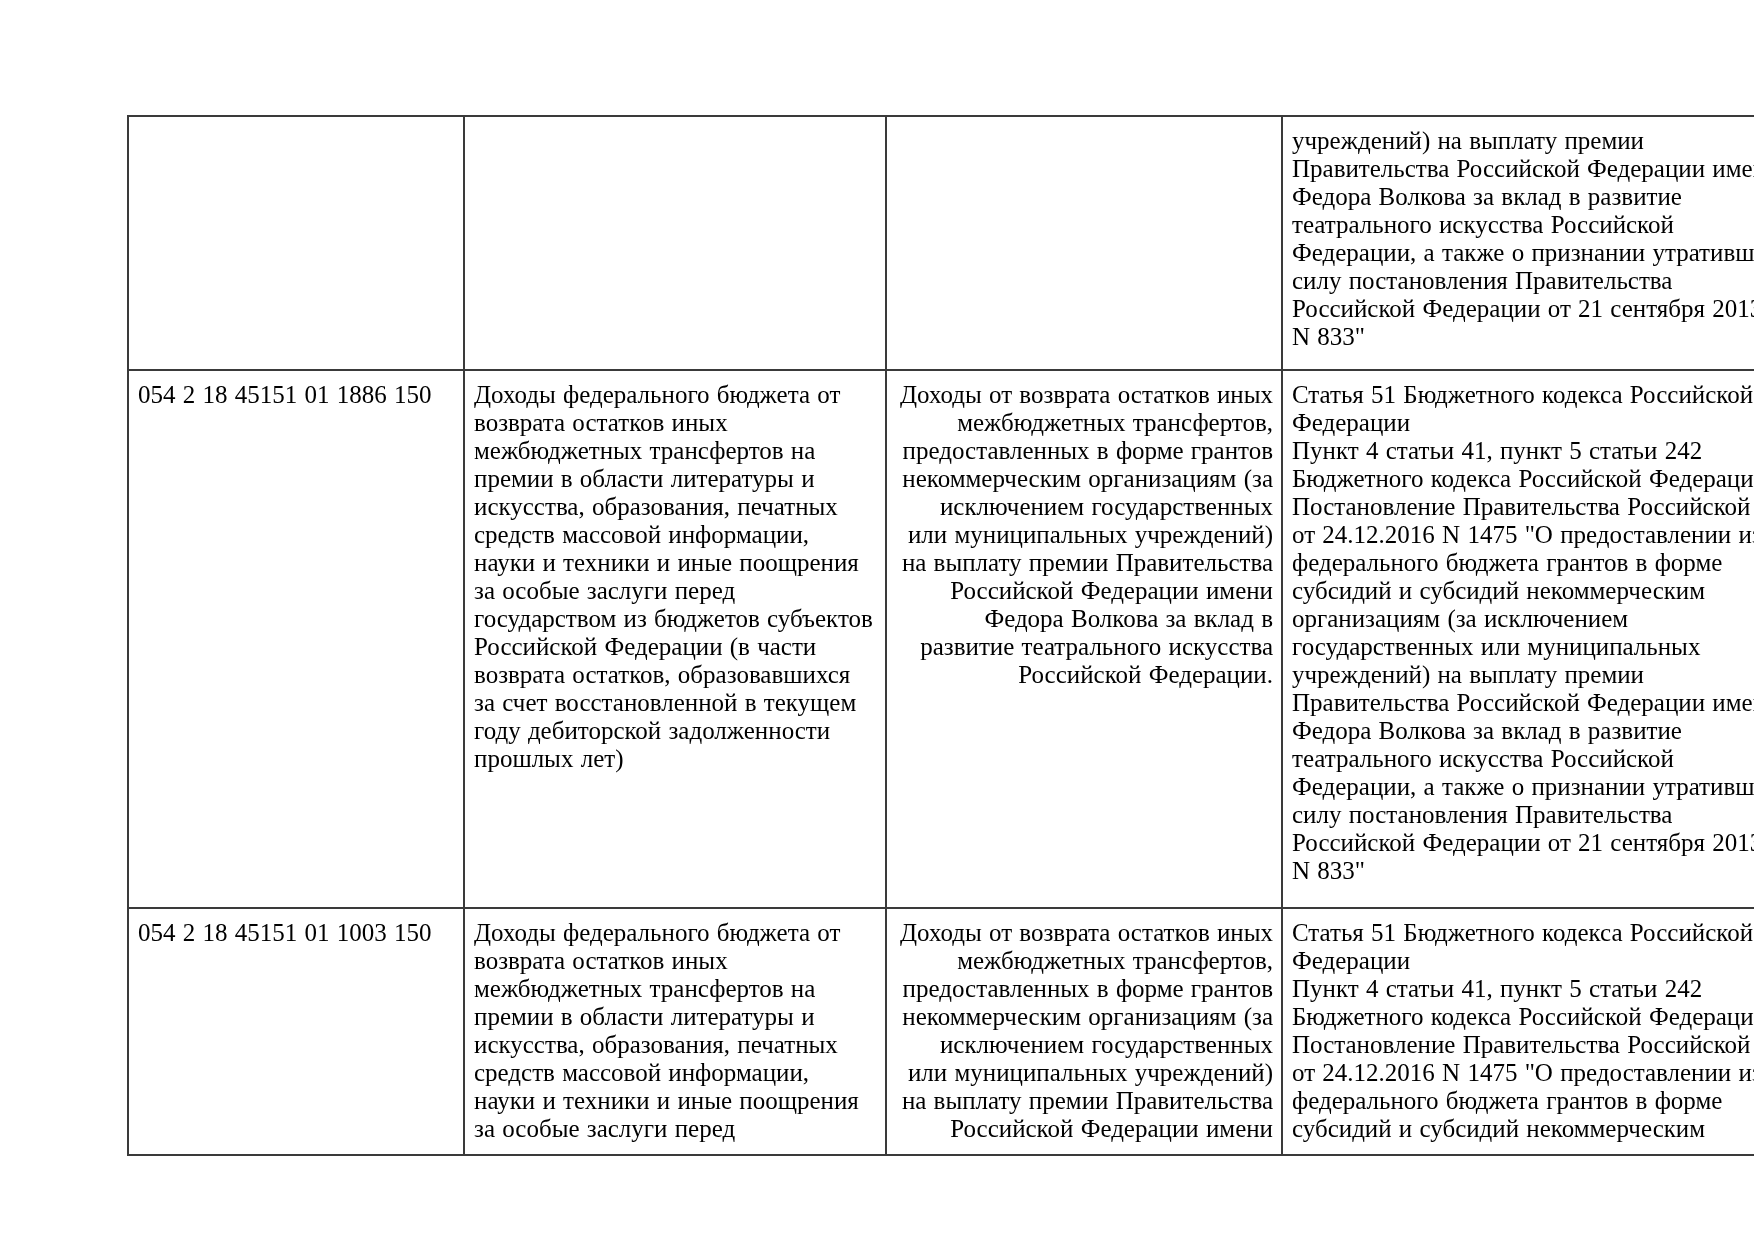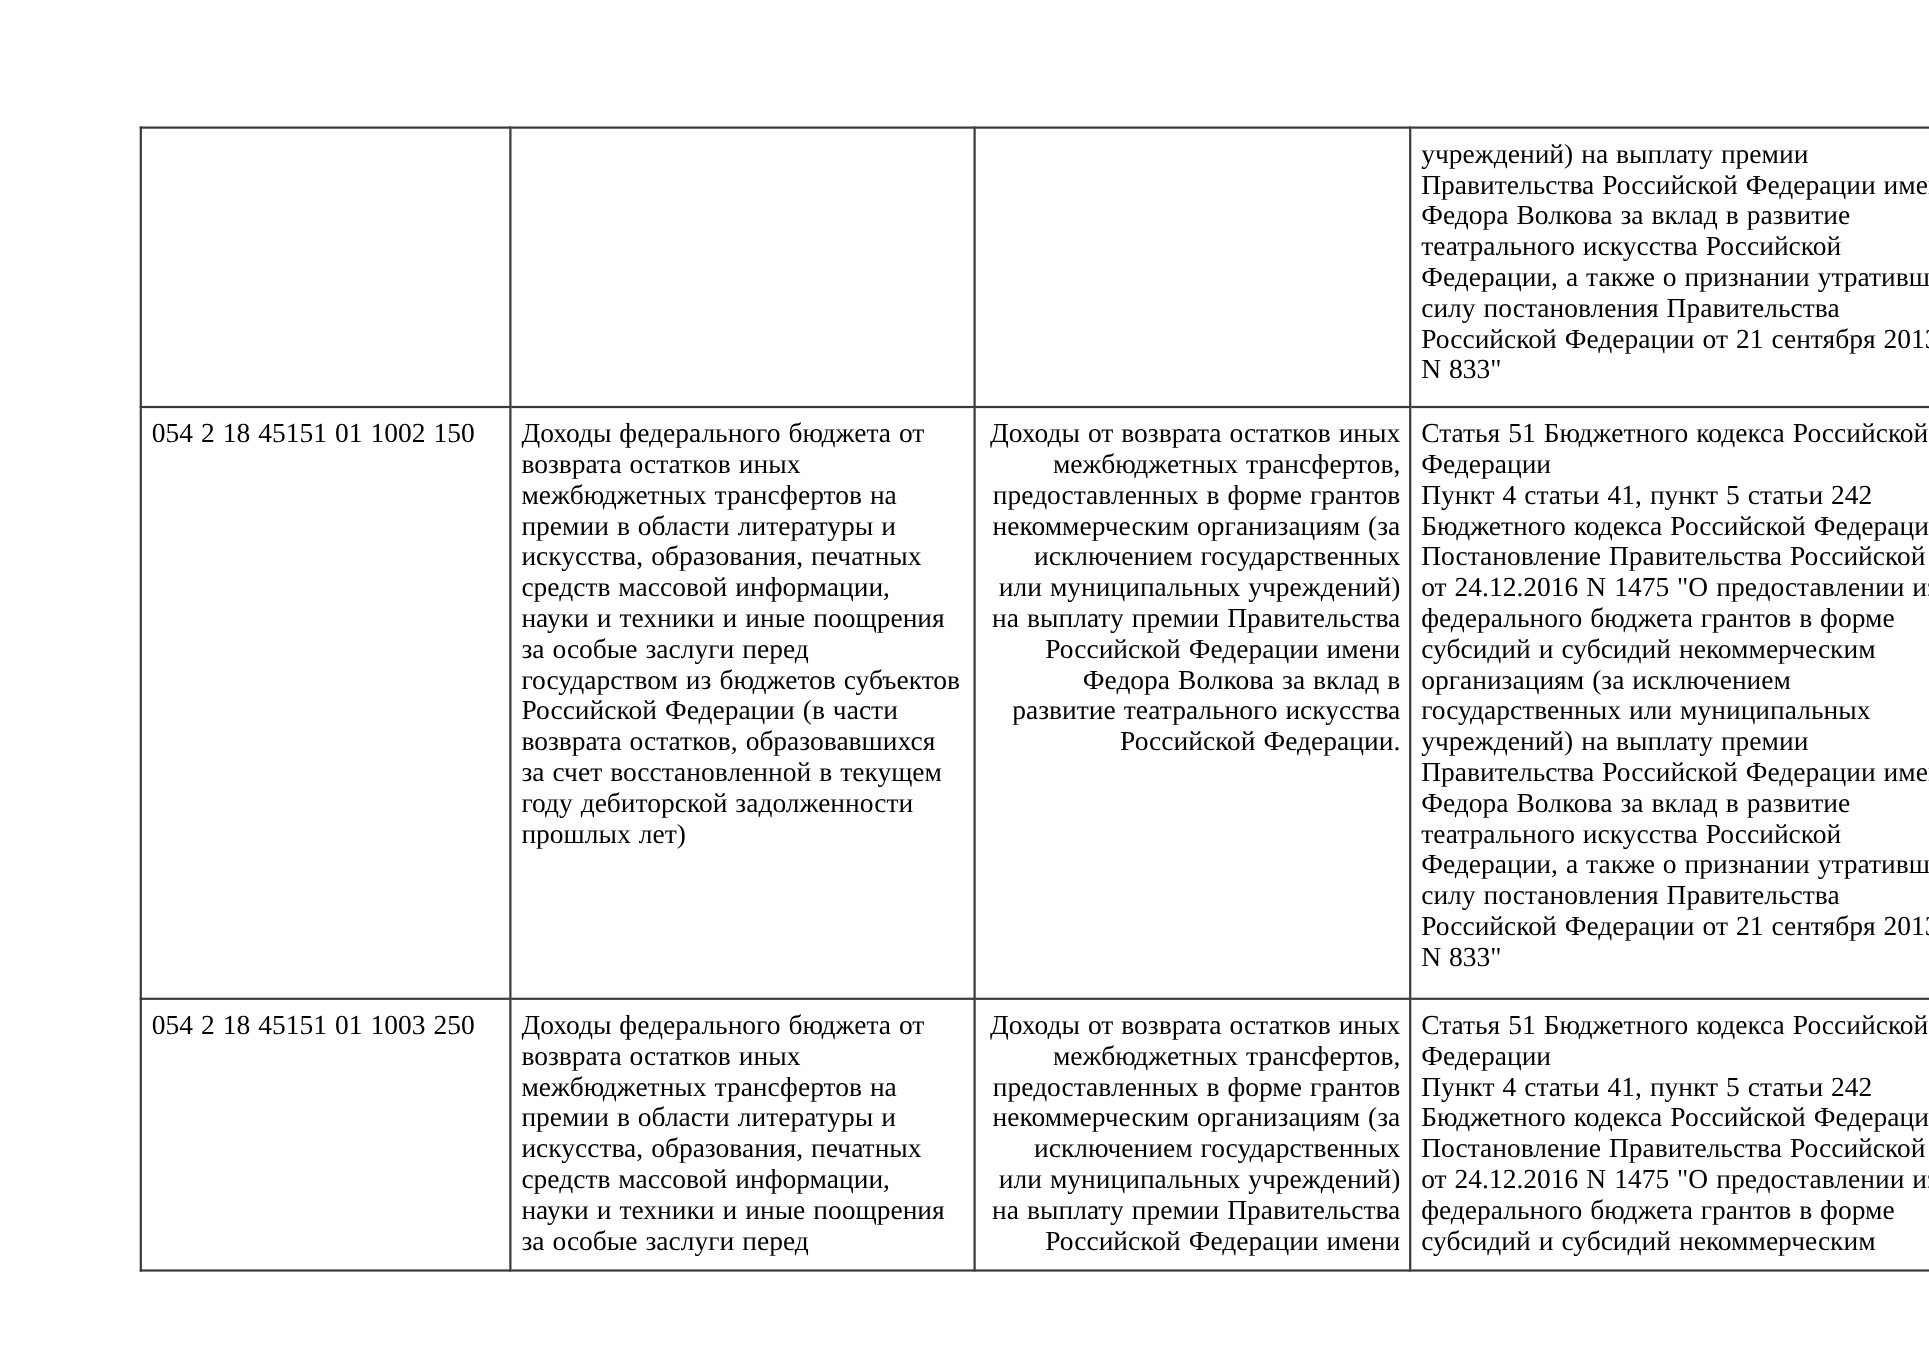--- a/index.html
+++ b/index.html
@@ -72,21 +72,21 @@
       <td class="c-legal">
         <div class="cell-in">
           <p>учреждений) на выплату премии Правительства Российской Федерации имени Федора Волкова за вклад в развитие театрального искусства Российской Федерации, а также о признании утратившим силу постановления Правительства Российской Федерации от 21 сентября 2013 г. N 833"</p>
         </div>
       </td>
     </tr>
 
     <tr class="r1">
       <td class="c-code">
         <div class="cell-in">
-              <p>054 2 18 45151 01 1002 150</p>
+              <p>054 2 18 45151 01 1886 150</p>
             </div>
       </td>
       <td class="c-name">
         <div class="cell-in">
               <p>Доходы федерального бюджета от возврата остатков иных межбюджетных трансфертов на премии в области литературы и искусства, образования, печатных средств массовой информации, науки и техники и иные поощрения за особые заслуги перед государством из бюджетов субъектов Российской Федерации (в части возврата остатков, образовавшихся за счет восстановленной в текущем году дебиторской задолженности прошлых лет)</p>
             </div>
       </td>
       <td class="c-desc">
         <div class="cell-in">
               <p>Доходы от возврата остатков иных межбюджетных трансфертов, предоставленных в форме грантов некоммерческим организациям (за исключением государственных или муниципальных учреждений) на выплату премии Правительства Российской Федерации имени Федора Волкова за вклад в развитие театрального искусства Российской Федерации.</p>
@@ -97,21 +97,21 @@
           <p>Статья 51 Бюджетного кодекса Российской Федерации</p>
           <p>Пункт 4 статьи 41, пункт 5 статьи 242 Бюджетного кодекса Российской Федерации</p>
           <p>Постановление Правительства Российской Ф от 24.12.2016 N 1475 "О предоставлении из федерального бюджета грантов в форме субсидий и субсидий некоммерческим организациям (за исключением государственных или муниципальных учреждений) на выплату премии Правительства Российской Федерации имени Федора Волкова за вклад в развитие театрального искусства Российской Федерации, а также о признании утратившим силу постановления Правительства Российской Федерации от 21 сентября 2013 г. N 833"</p>
         </div>
       </td>
     </tr>
 
     <tr class="r2">
       <td class="c-code">
         <div class="cell-in">
-              <p>054 2 18 45151 01 1003 250</p>
+              <p>054 2 18 45151 01 1003 150</p>
             </div>
       </td>
       <td class="c-name">
         <div class="cell-in">
               <p>Доходы федерального бюджета от возврата остатков иных межбюджетных трансфертов на премии в области литературы и искусства, образования, печатных средств массовой информации, науки и техники и иные поощрения за особые заслуги перед государством из бюджетов субъектов Российской Федерации (в части возврата остатков, образовавшихся за счет восстановленной в текущем году дебиторской задолженности прошлых лет)</p>
             </div>
       </td>
       <td class="c-desc">
         <div class="cell-in">
               <p>Доходы от возврата остатков иных межбюджетных трансфертов, предоставленных в форме грантов некоммерческим организациям (за исключением государственных или муниципальных учреждений) на выплату премии Правительства Российской Федерации имени Федора Волкова за вклад в развитие театрального искусства Российской Федерации.</p>

